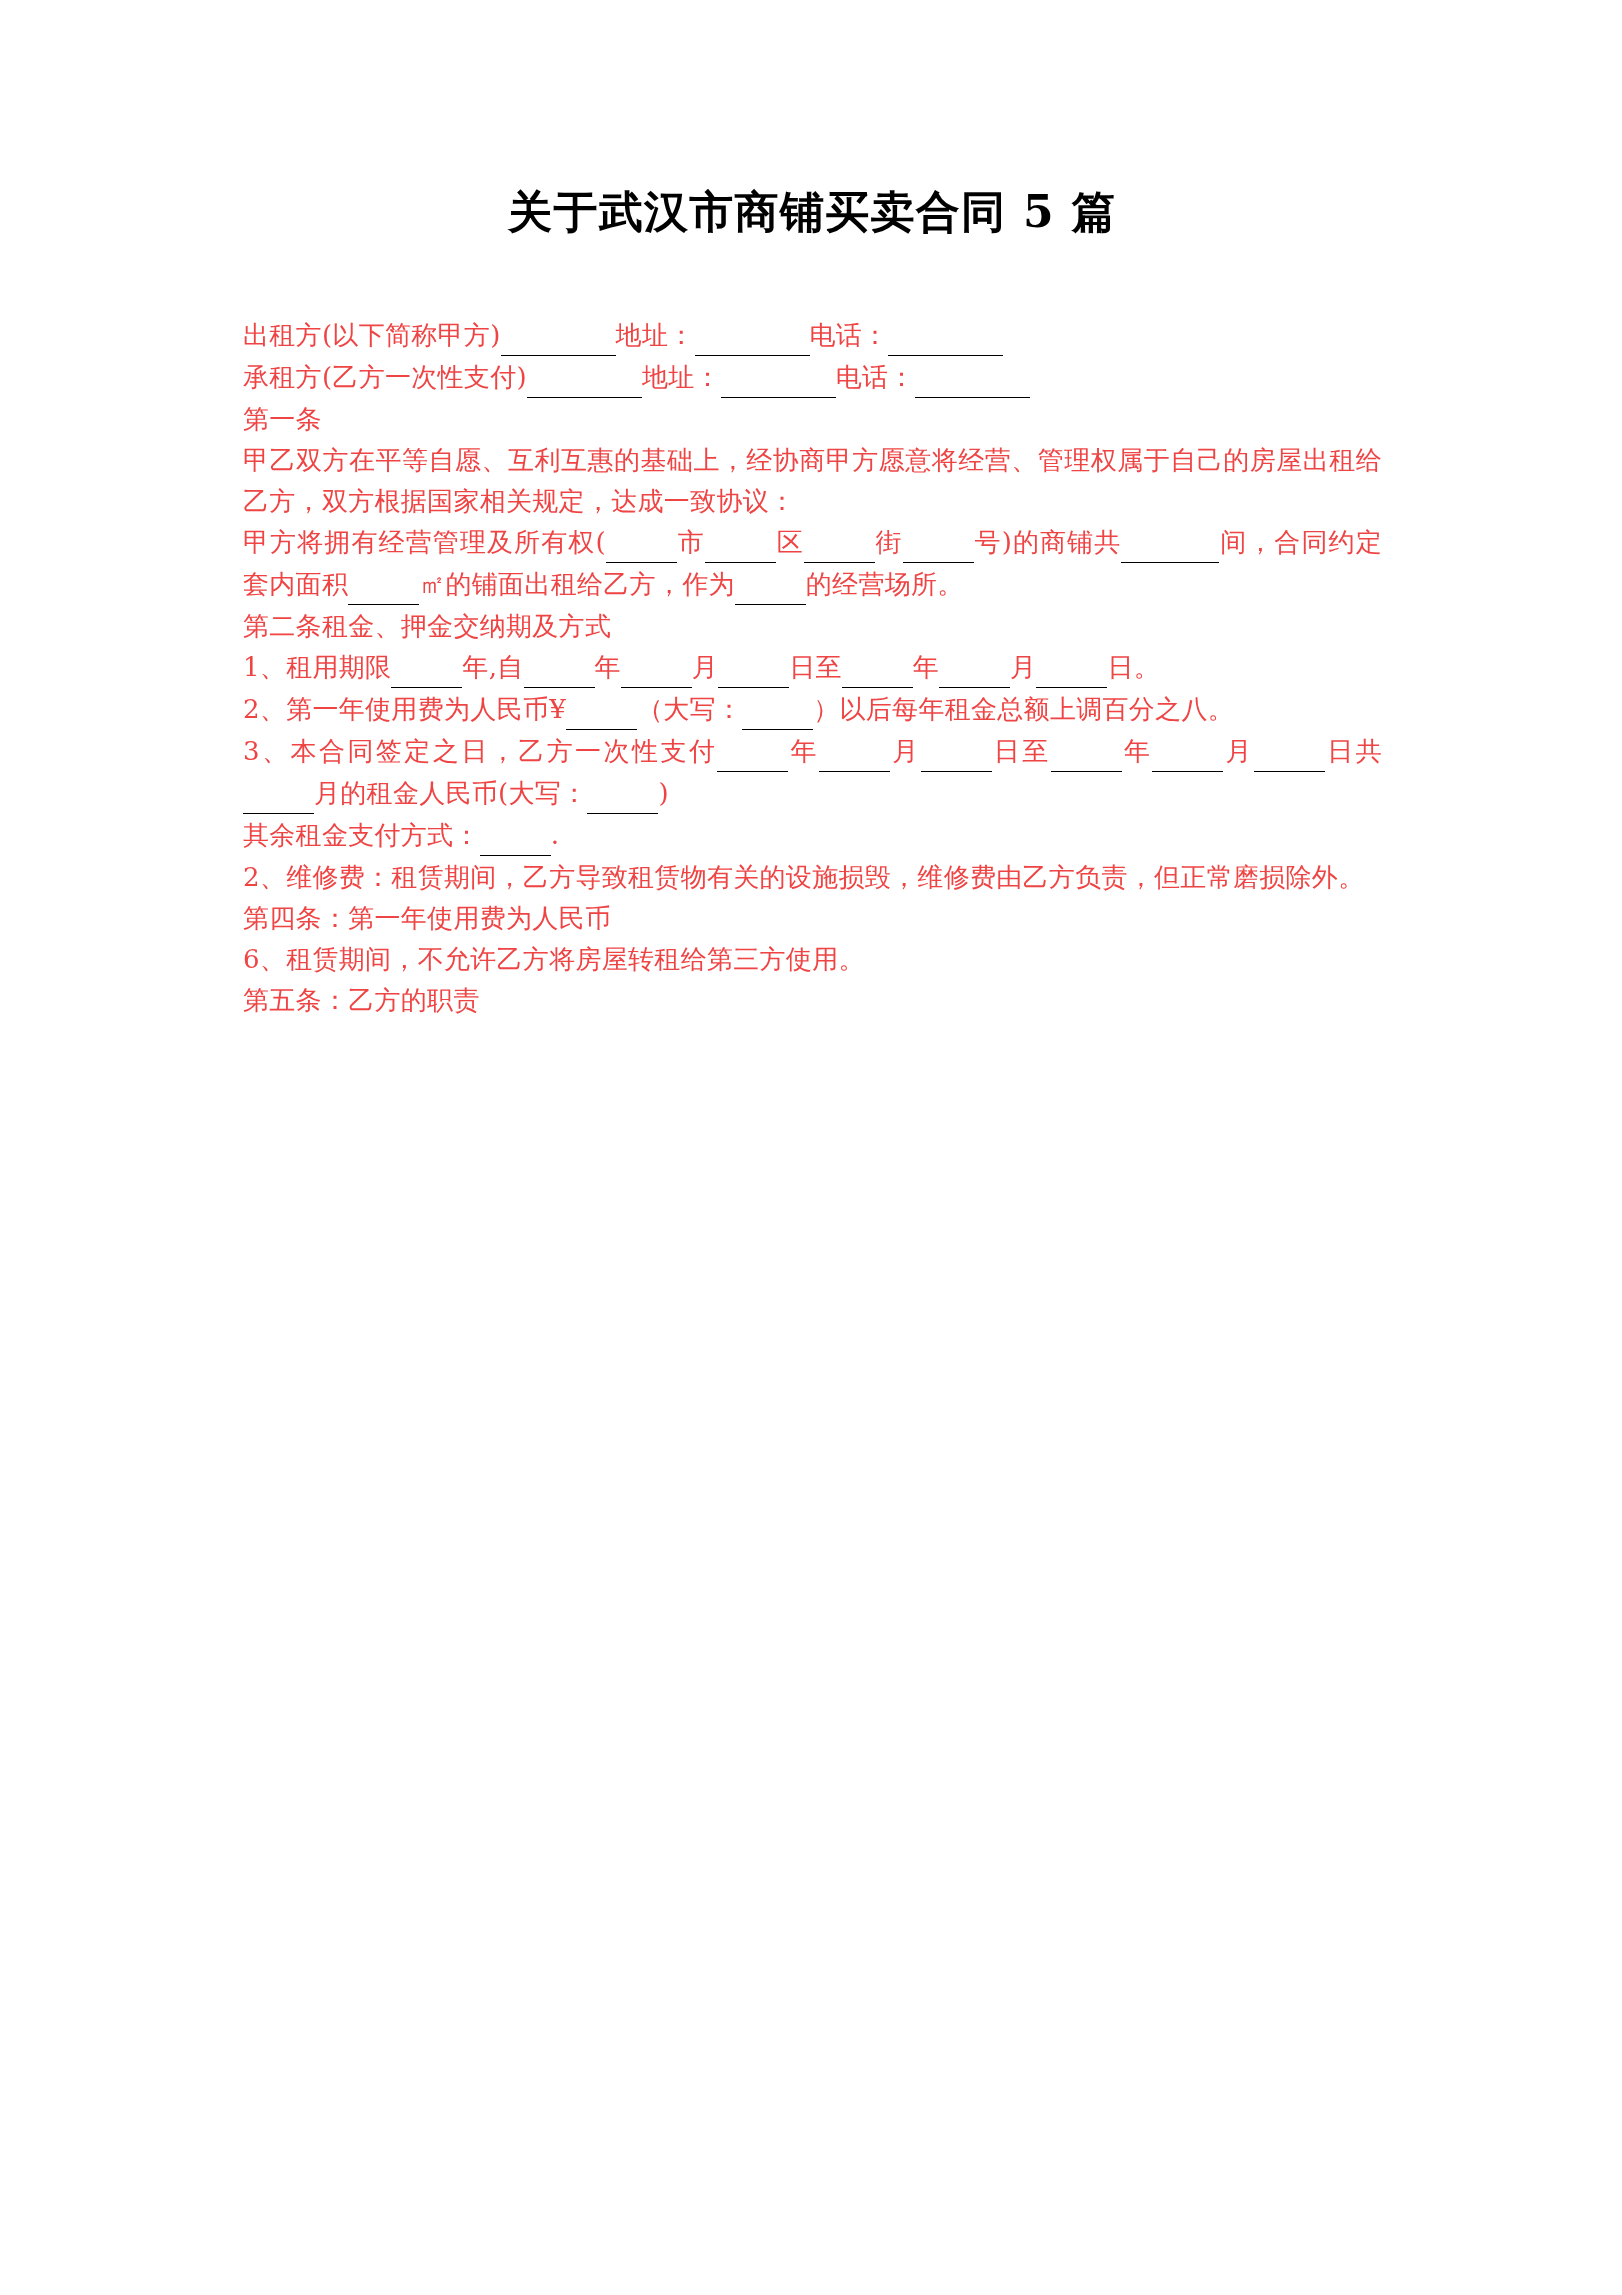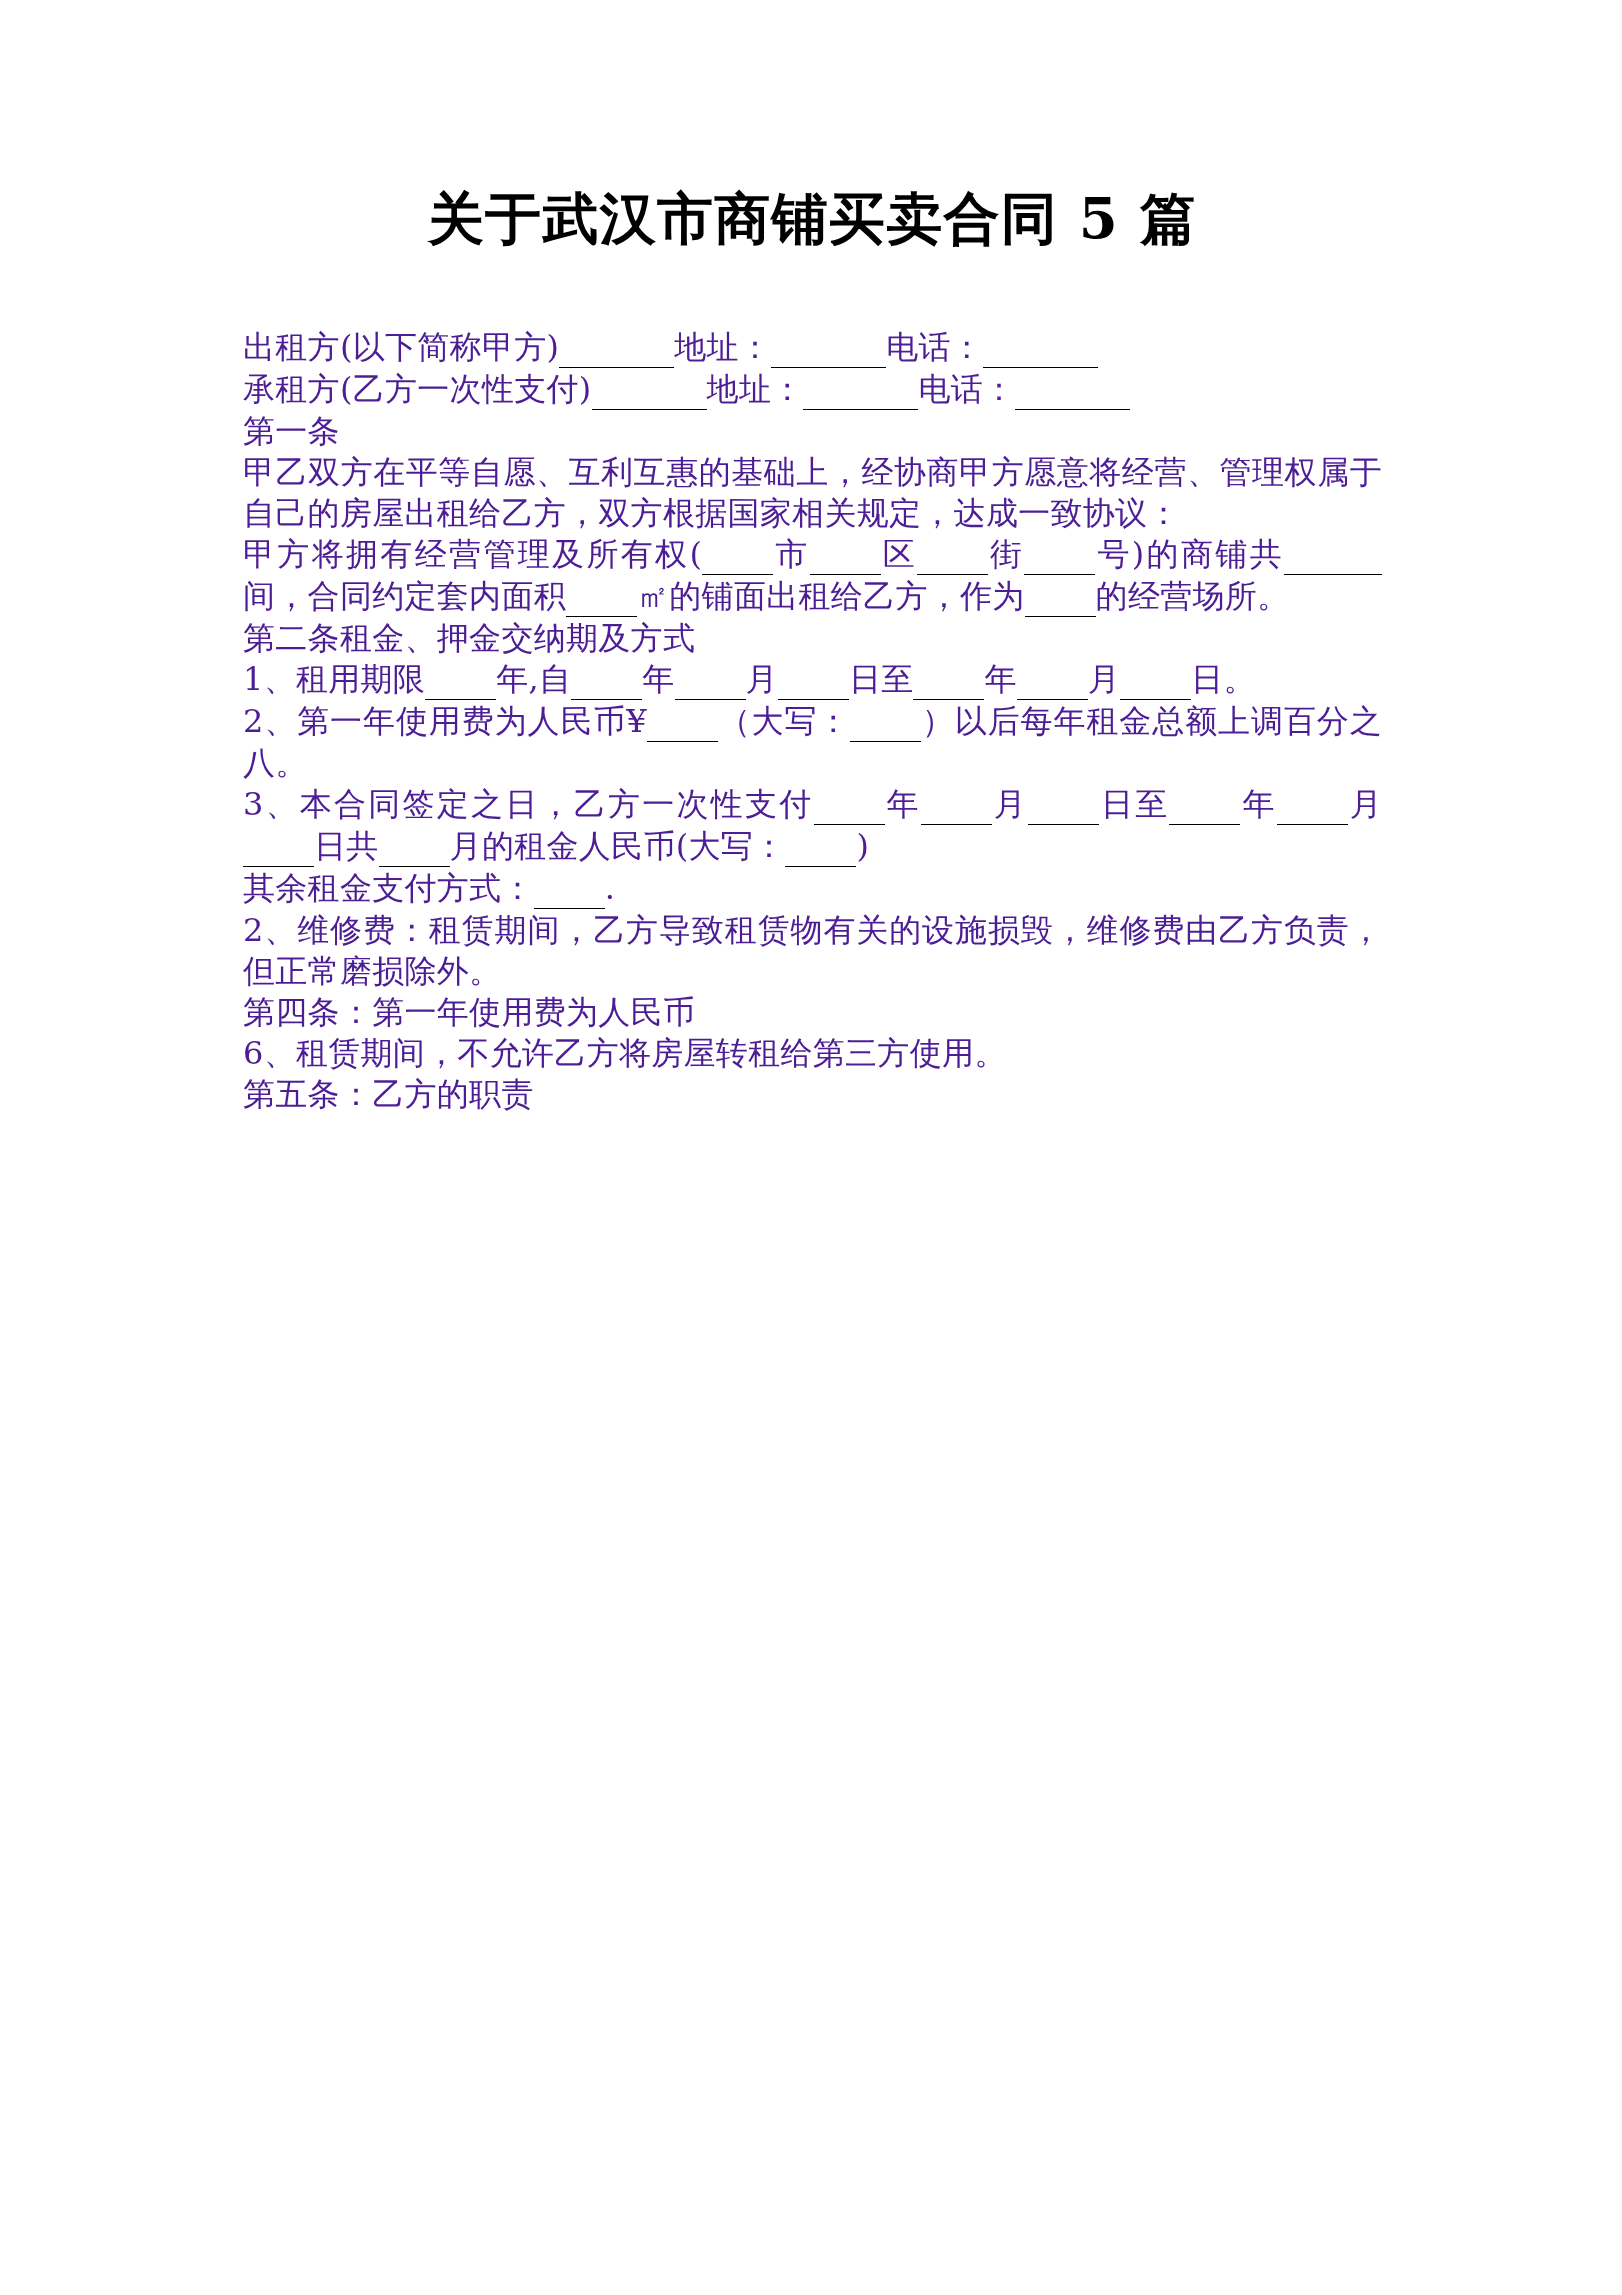--- a/index.html
+++ b/index.html
@@ -22,36 +22,36 @@
   }
   .doc-body {
     position: absolute;
     left: 243px;
     top: 0;
     width: 1139px;
   }
   .doc-title {
     font-family: "DejaVu Serif", "Liberation Serif", serif;
     font-weight: bold;
-    font-size: 56px;
+    font-size: 44px;
     line-height: 1;
     text-align: center;
     letter-spacing: 1.3px;
     margin: 0;
     padding-top: 190px;
     padding-bottom: 0;
     color: #000000;
   }
   .para {
-    font-size: 32px;
+    font-size: 26px;
     line-height: 41px;
     text-align: justify;
     text-justify: inter-ideograph;
     margin: 0;
-    color: #4c1d95;
+    color: #ef4444;
     white-space: pre-wrap;
     word-break: break-all;
     letter-spacing: 0.3px;
   }
   .para.first-body {
     margin-top: 81px;
   }
   .blank {
     display: inline-block;
     border-bottom: 1.3px solid #000000;

